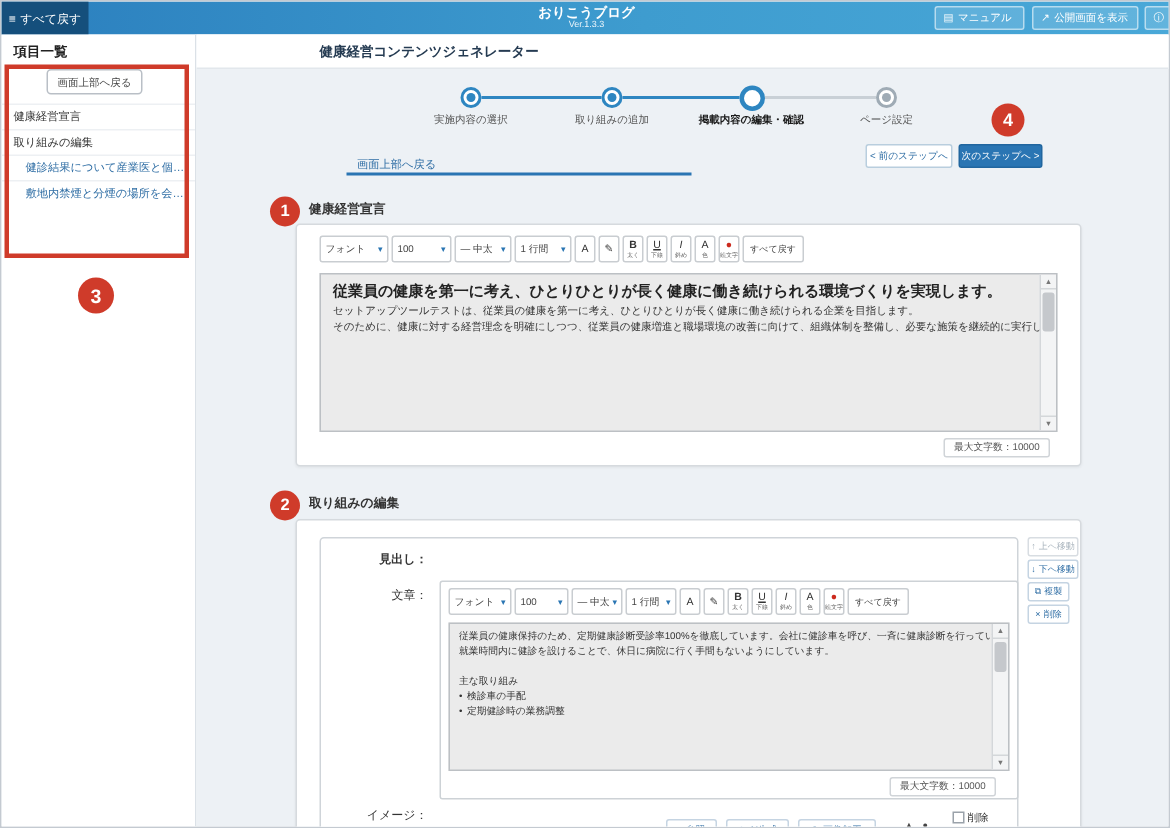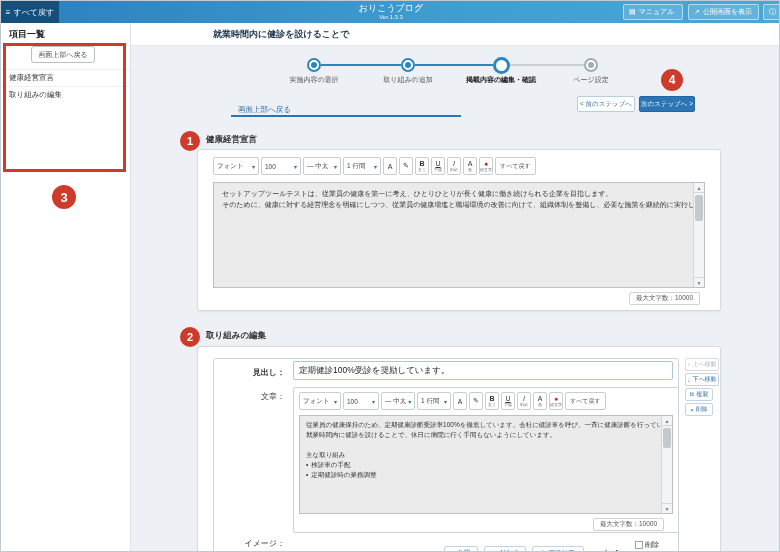--- a/index.html
+++ b/index.html
@@ -5,21 +5,21 @@
   * { margin:0; padding:0; box-sizing:border-box; font-family:"Liberation Sans","DejaVu Sans",sans-serif; }
   html,body { background:#e8eaed; }
   #app { position:relative; width:780px; height:552px; background:#fff; border:1px solid #c4cad1; overflow:hidden; }
 
   
   .hdr { position:absolute; left:0; top:0; width:780px; height:22px;
          background:linear-gradient(90deg,#2b7fbe 0%,#3e9ccf 55%,#49a8d8 100%); }
   .menu-btn { position:absolute; left:0; top:0; width:58px; height:22px; background:#154f7c;
               color:#fff; font-size:8px; display:flex; align-items:center; justify-content:center; gap:3px; cursor:pointer; }
   .logo { position:absolute; left:0; right:0; top:2px; text-align:center; color:#fff; pointer-events:none; }
-  .logo .name { font-size:9px; font-weight:normal; line-height:10px; }
+  .logo .name { font-size:9px; font-weight:bold; line-height:10px; }
   .logo .ver  { font-size:6px; line-height:8px; opacity:.9; }
   .hdr-btn { position:absolute; top:3px; height:16px; background:rgba(255,255,255,.14);
              border:1px solid rgba(255,255,255,.55); border-radius:2px; color:#fff; font-size:7px;
              display:flex; align-items:center; gap:3px; padding:0 5px; white-space:nowrap; cursor:pointer; }
   .hdr-btn .ic { font-size:7px; }
 
   
   .sb { position:absolute; left:0; top:22px; width:130px; bottom:0; background:#fff; border-right:1px solid #dbe1e7; }
   .sb-title { position:absolute; left:8px; top:27px; font-size:9px; font-weight:bold; color:#222; }
   .back-btn { position:absolute; left:30px; top:45px; width:64px; height:17px; background:#fff;
@@ -134,27 +134,29 @@
       <span>サイト管理</span>
     </div>
   </div>
 
   <div class="sb"></div>
   <div class="sb-title">項目一覧</div>
   <div class="back-btn">画面上部へ戻る</div>
   <div class="sb-list">
     <div class="sb-item">健康経営宣言</div>
     <div class="sb-item">取り組みの編集</div>
+    <div class="sb-item link">健診結果について産業医と個…</div>
+    <div class="sb-item link">敷地内禁煙と分煙の場所を会…</div>
   </div>
   <div class="red-box"></div>
   <div class="ann" style="left:51px;top:184px;width:24px;height:24px;font-size:13px;">3</div>
 
   <div class="main-bg"></div>
   <div class="title-band"></div>
-  <div class="page-title">就業時間内に健診を設けることで</div>
+  <div class="page-title">健康経営コンテンツジェネレーター</div>
 
   <div class="st-line" style="left:320px;width:80px;background:#2e86c1;"></div>
   <div class="st-line" style="left:414px;width:78px;background:#2e86c1;"></div>
   <div class="st-line" style="left:509px;width:74px;background:#c9d0d6;"></div>
 
   <div class="st-node" style="left:306px;top:57px;width:14px;height:14px;border:2px solid #2e86c1;">
     <span class="dot" style="width:6px;height:6px;background:#2e86c1;"></span>
   </div>
   <div class="st-node" style="left:400px;top:57px;width:14px;height:14px;border:2px solid #2e86c1;">
     <span class="dot" style="width:6px;height:6px;background:#2e86c1;"></span>
@@ -223,20 +225,21 @@
     </div>
     <div class="tb-btn">
       <span class="dotred">●</span>
       <span class="sub">絵文字</span>
     </div>
     <div class="tb-reset">すべて戻す</div>
   </div>
 
   <div class="txt" style="left:212px;top:181px;width:492px;height:106px;" role="textbox">
     <div class="pad">
+      <div class="t1l1">従業員の健康を第一に考え、ひとりひとりが長く健康に働き続けられる環境づくりを実現します。</div>
       <div class="t1ln">セットアップツールテストは、従業員の健康を第一に考え、ひとりひとりが長く健康に働き続けられる企業を目指します。</div>
       <div class="t1ln">そのために、健康に対する経営理念を明確にしつつ、従業員の健康増進と職場環境の改善に向けて、組織体制を整備し、必要な施策を継続的に実行します。</div>
     </div>
     <div class="scroll">
       <div class="a up">▲</div>
       <div class="thumb"></div>
       <div class="a dn">▼</div>
     </div>
   </div>
   <div class="counter" style="left:628px;top:291px;">最大文字数：10000</div>
@@ -258,21 +261,20 @@
   <div class="side-btn" style="top:387px;width:28px;">
     <span>⧉</span>
     <span>複製</span>
   </div>
   <div class="side-btn" style="top:402px;width:28px;">
     <span>×</span>
     <span>削除</span>
   </div>
 
   <div class="flabel" style="left:222px;top:366px;font-weight:bold;">見出し：</div>
-  <input class="hl-input" value="定期健診100%受診を奨励しています。" style="">
 
   <div class="flabel" style="left:222px;top:390px;">文章：</div>
   <div class="body-box"></div>
 
   <div class="toolbar" style="left:298px;top:391px;">
     <div class="dd" style="width:42px;justify-content:space-between;">
       <span>フォント</span>
       <span class="caret">▾</span>
     </div>
     <div class="dd" style="width:36px;justify-content:space-between;">

